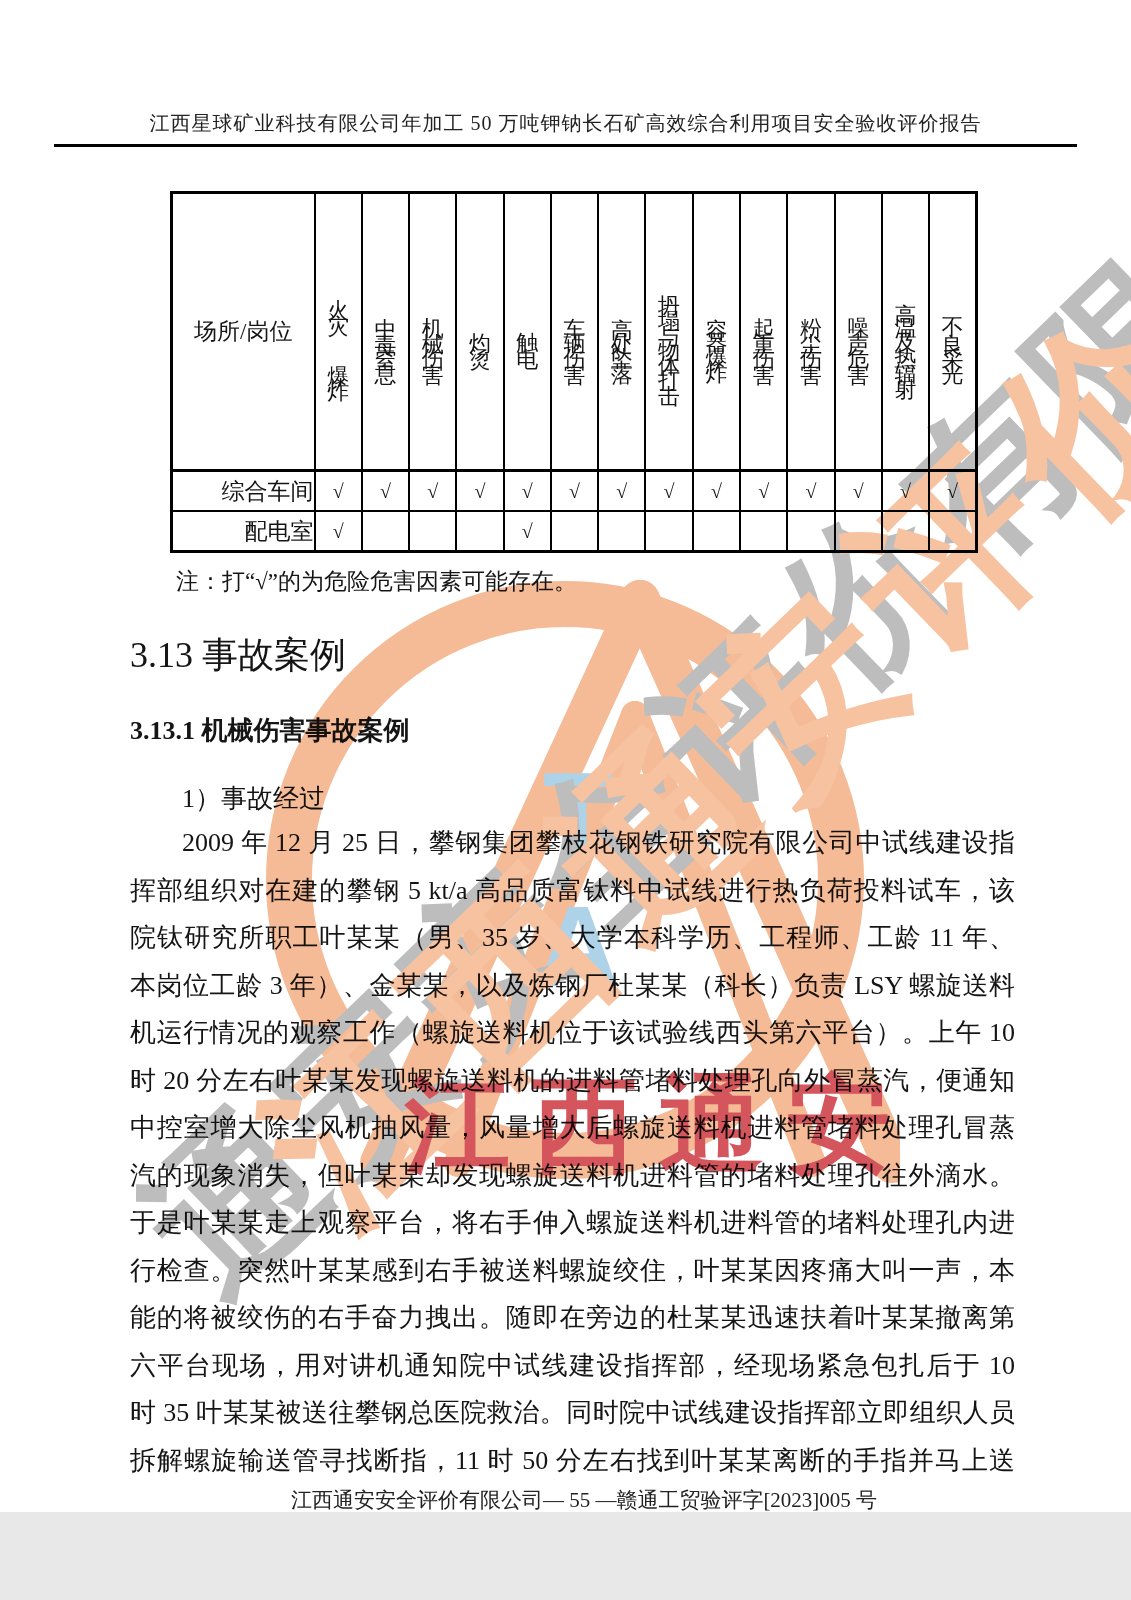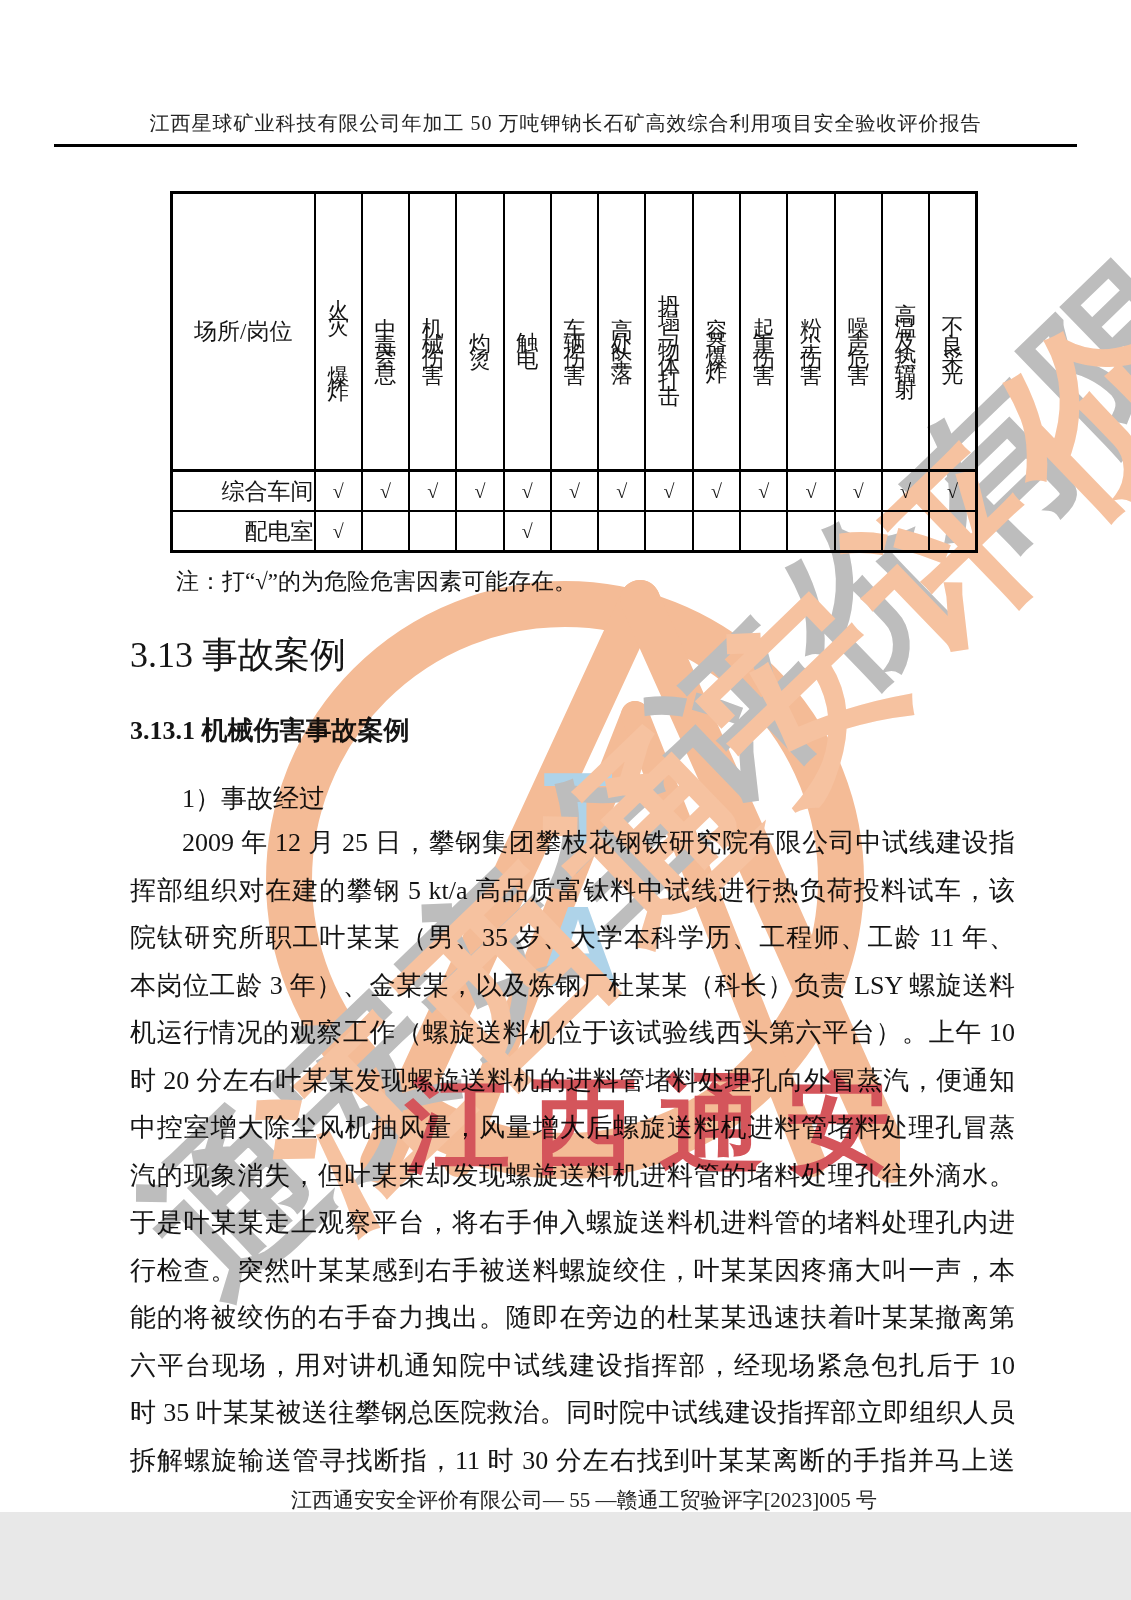--- a/index.html
+++ b/index.html
@@ -131,21 +131,21 @@
     <div class="line">本岗位工龄 3 年）、金某某，以及炼钢厂杜某某（科长）负责 LSY 螺旋送料</div>
     <div class="line">机运行情况的观察工作（螺旋送料机位于该试验线西头第六平台）。上午 10</div>
     <div class="line">时 20 分左右叶某某发现螺旋送料机的进料管堵料处理孔向外冒蒸汽，便通知</div>
     <div class="line">中控室增大除尘风机抽风量，风量增大后螺旋送料机进料管堵料处理孔冒蒸</div>
     <div class="line">汽的现象消失，但叶某某却发现螺旋送料机进料管的堵料处理孔往外滴水。</div>
     <div class="line">于是叶某某走上观察平台，将右手伸入螺旋送料机进料管的堵料处理孔内进</div>
     <div class="line">行检查。突然叶某某感到右手被送料螺旋绞住，叶某某因疼痛大叫一声，本</div>
     <div class="line">能的将被绞伤的右手奋力拽出。随即在旁边的杜某某迅速扶着叶某某撤离第</div>
     <div class="line">六平台现场，用对讲机通知院中试线建设指挥部，经现场紧急包扎后于 10</div>
     <div class="line">时 35 叶某某被送往攀钢总医院救治。同时院中试线建设指挥部立即组织人员</div>
-    <div class="line">拆解螺旋输送管寻找断指，11 时 30 分左右找到叶某某离断的手指并马上送</div>
+    <div class="line">拆解螺旋输送管寻找断指，11 时 50 分左右找到叶某某离断的手指并马上送</div>
   </div>
 
   <div class="footer">
     <span>江西通安安全评价有限公司</span>
     <span>— 55 —</span>
     <span>赣通工贸验评字[2023]005 号</span>
   </div>
 
   <div class="wm">
     <svg class="wm-logo" width="660" height="660" viewBox="0 0 660 660">

